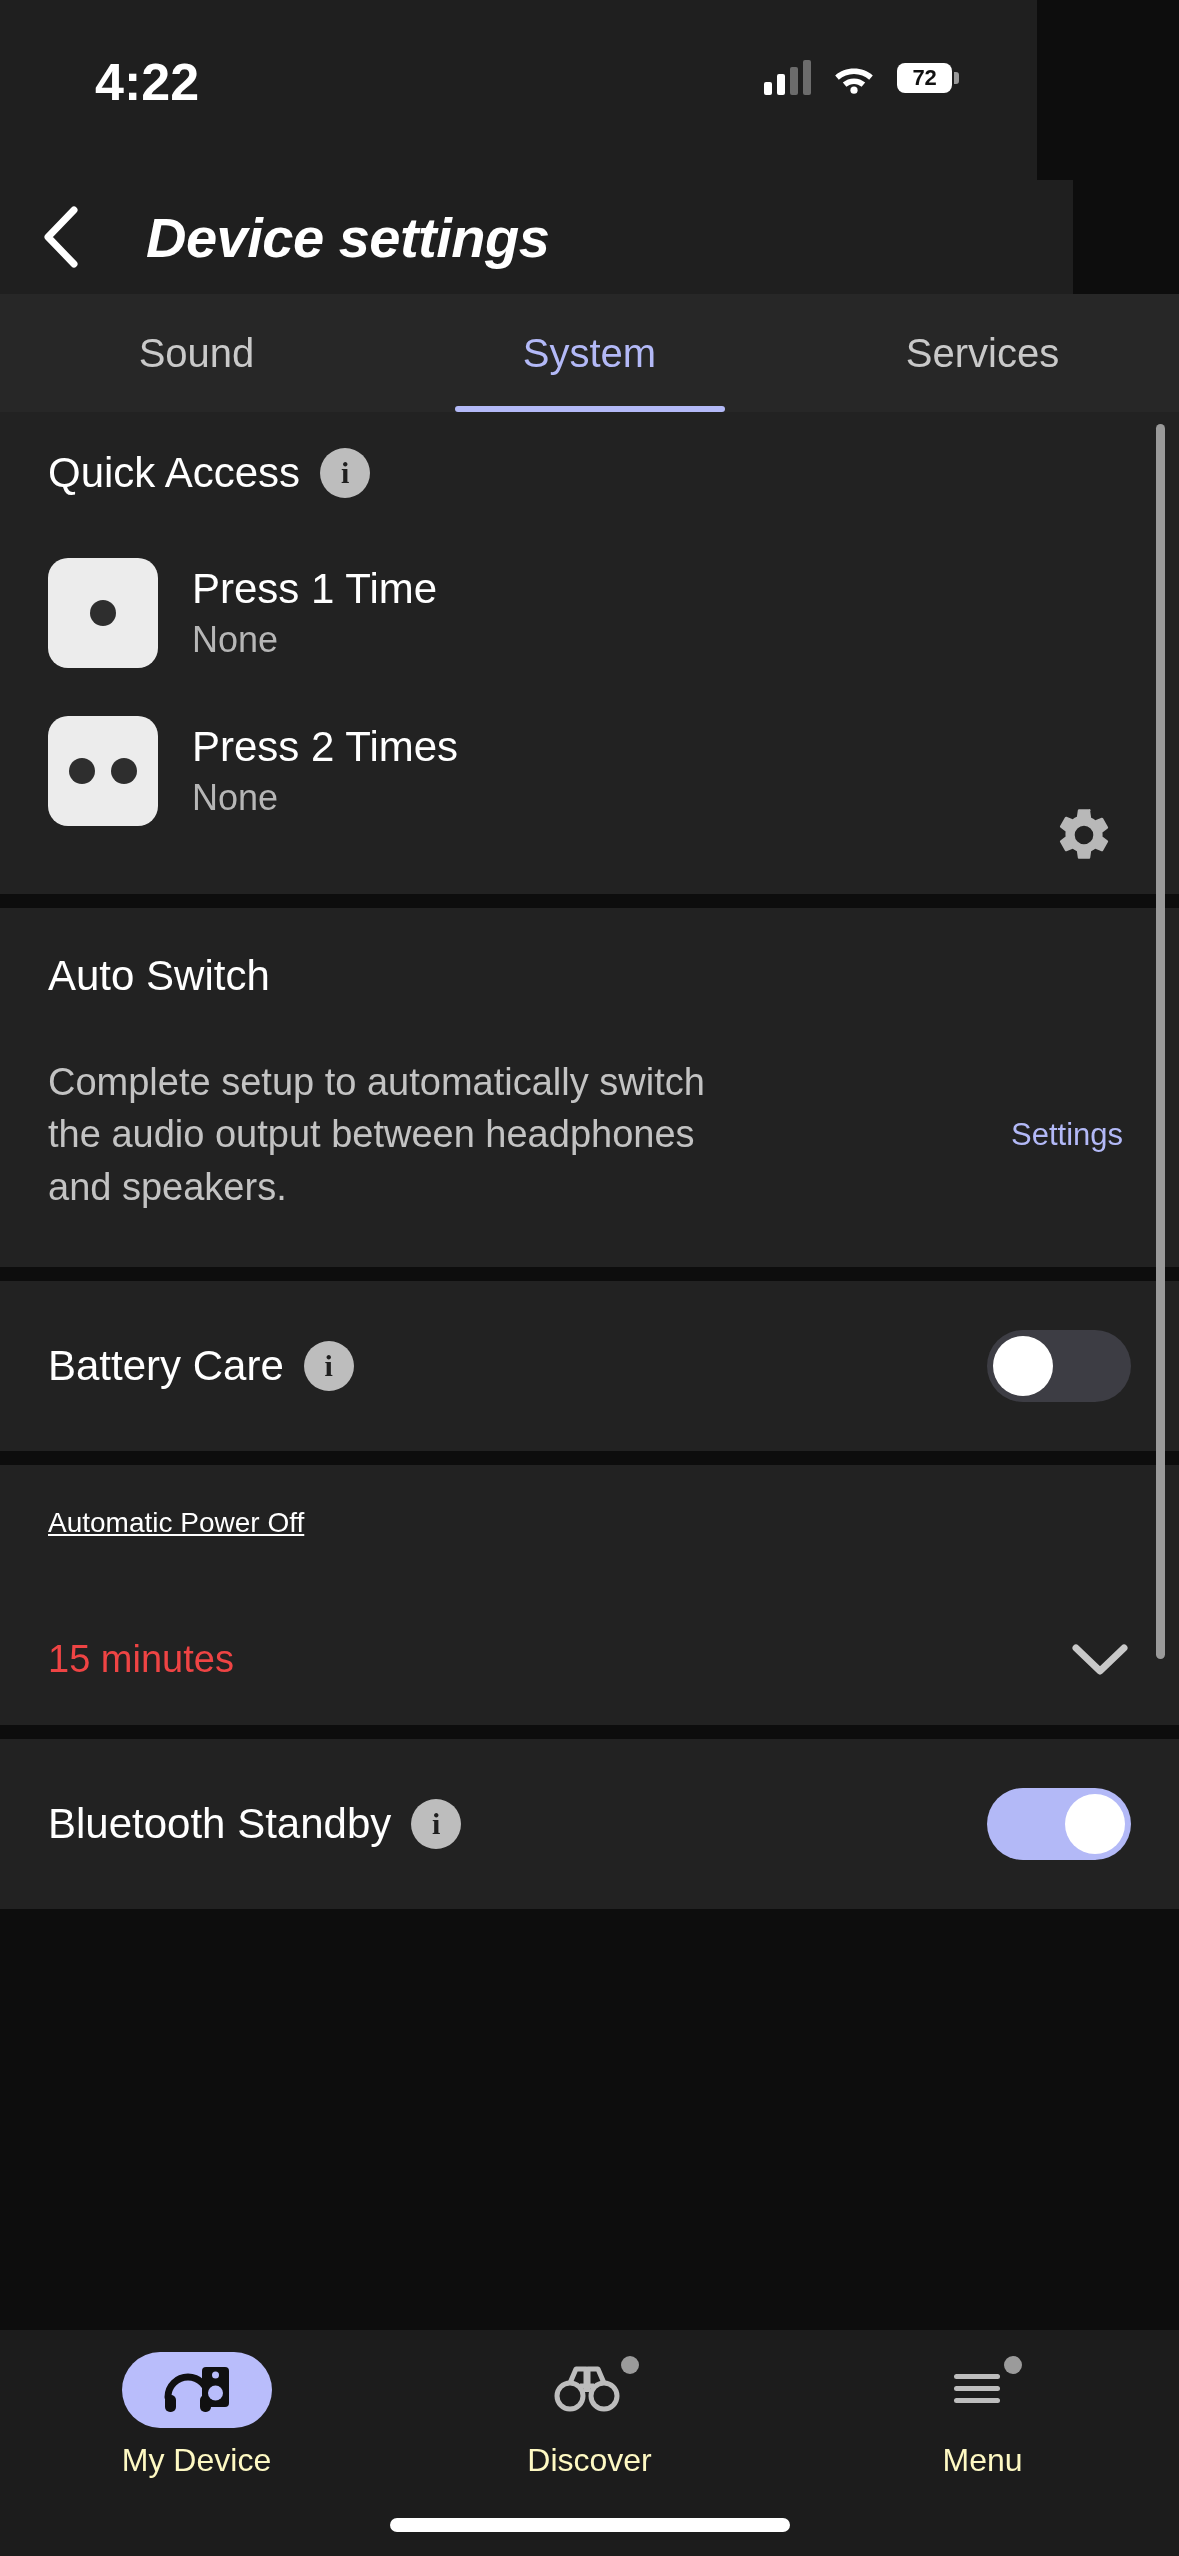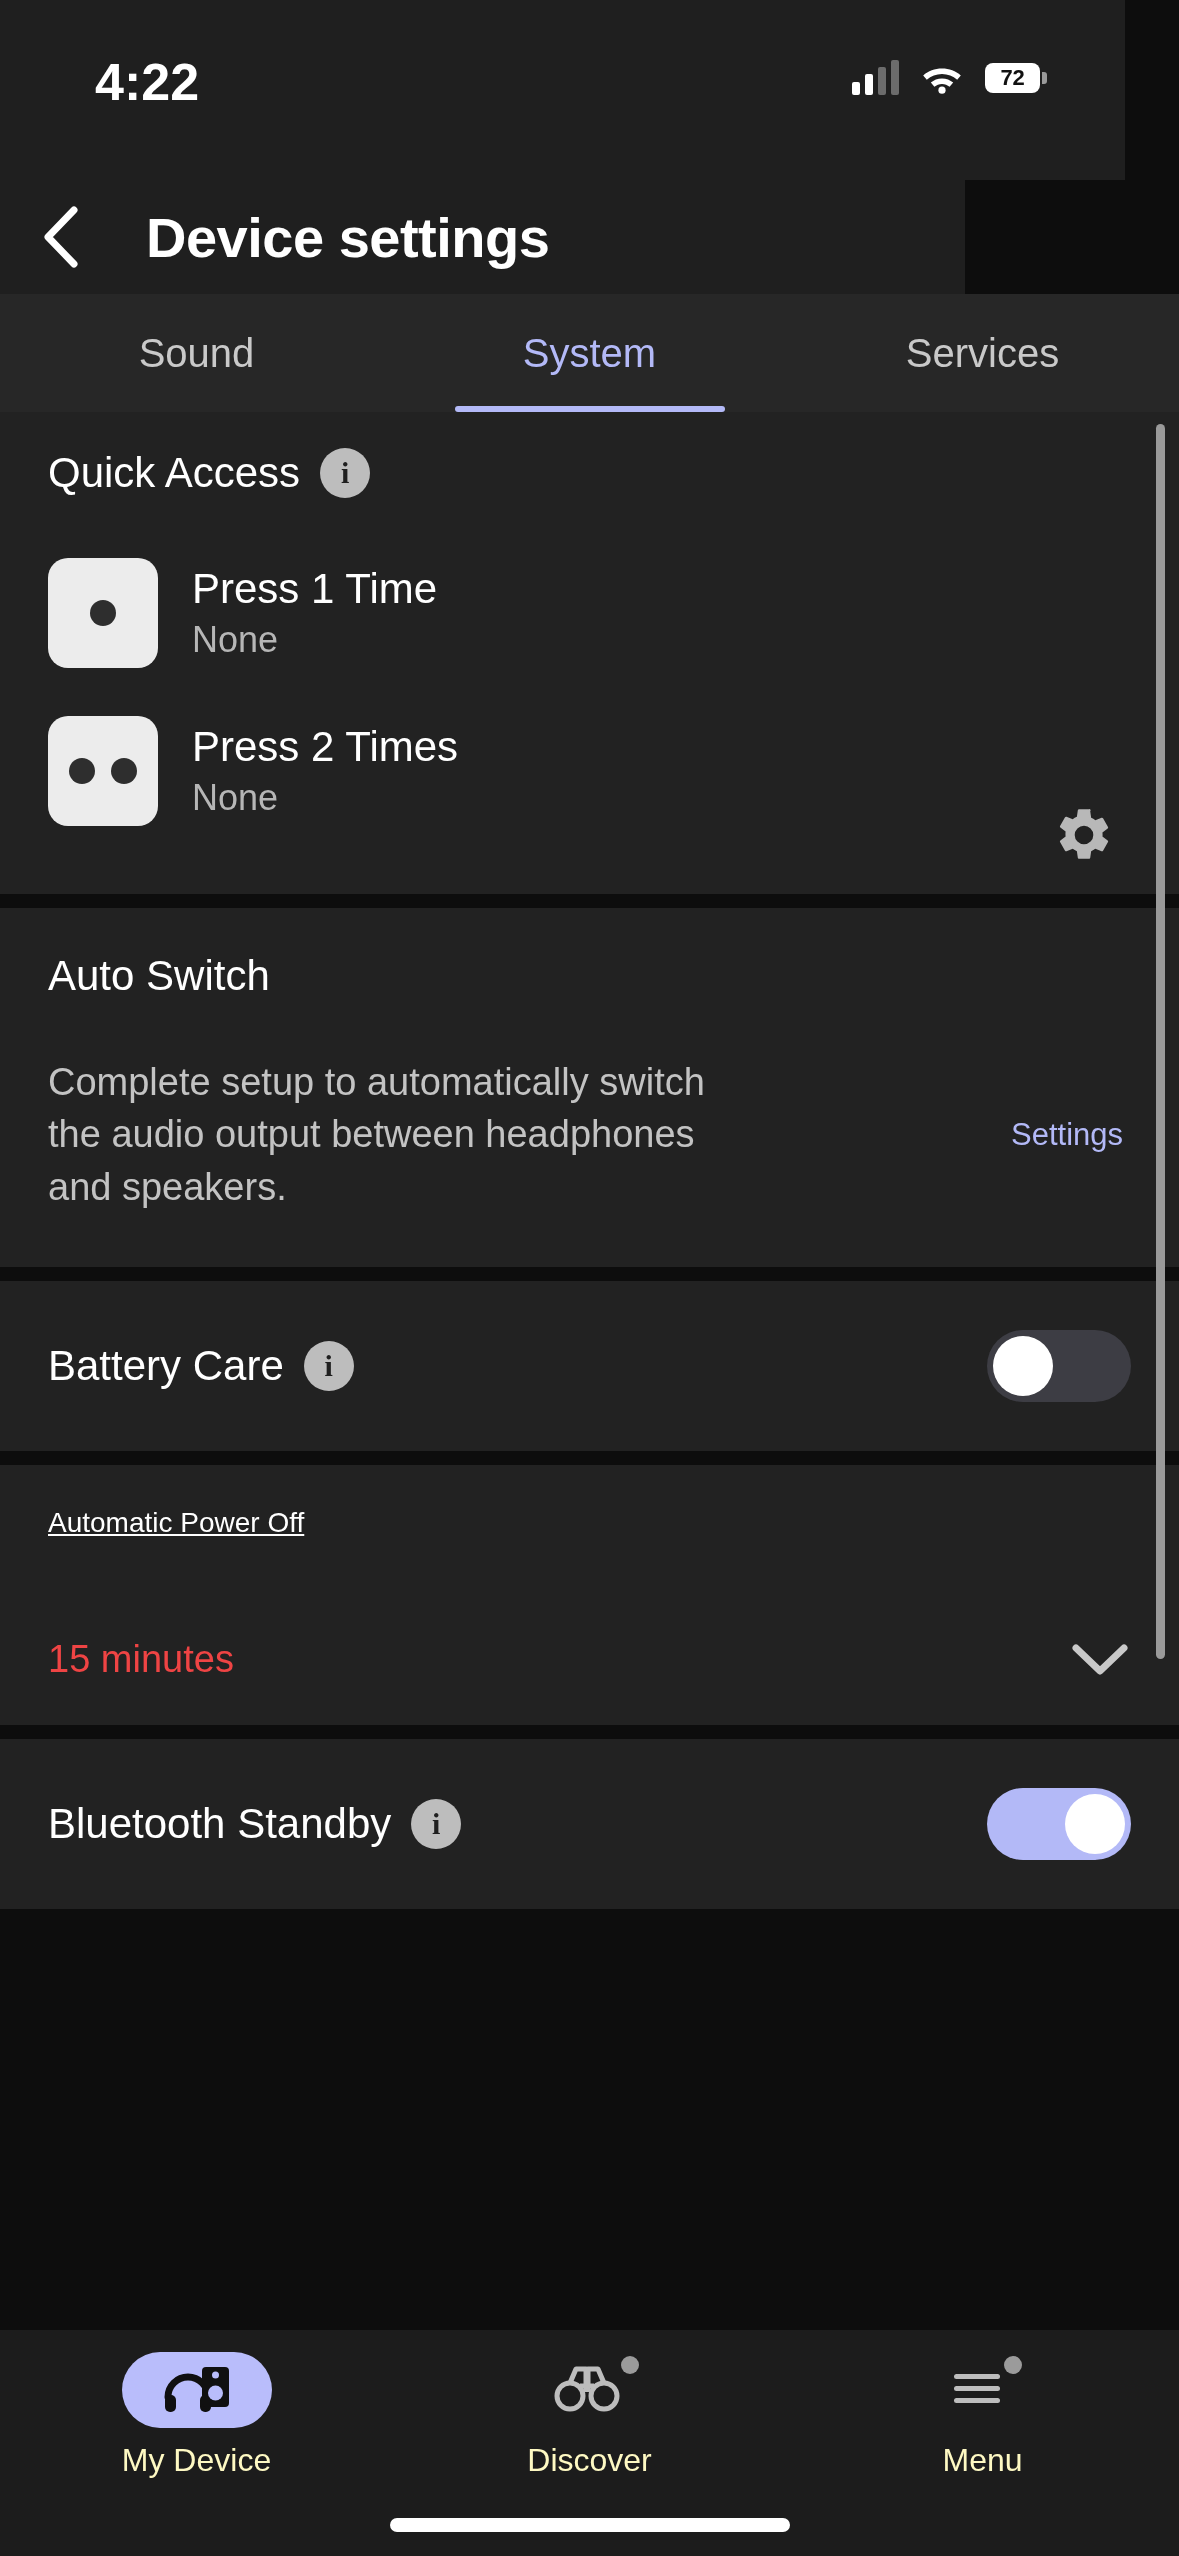--- a/index.html
+++ b/index.html
@@ -7,21 +7,21 @@
     width:1179px; height:2556px;
     background:#0d0d0d;
     font-family:"Liberation Sans", sans-serif;
     overflow:hidden;
     -webkit-font-smoothing:antialiased;
   }
   .phone{ position:relative; width:1179px; height:2556px; background:#0d0d0d; }
 
   
   .statusbar{
-    position:absolute; top:0; left:0; width:1125px; height:180px;
+    position:absolute; top:0; left:0; width:1037px; height:180px;
     background:#1f1f1f;
   }
   .sb-time{
     position:absolute; left:95px; top:52px;
     font-size:52px; font-weight:700; color:#ffffff; letter-spacing:0px;
   }
   .sb-right{
     position:absolute; right:78px; top:52px;
     display:flex; align-items:center; gap:22px; height:52px;
   }
@@ -38,22 +38,23 @@
     width:58px; height:30px; border-radius:8px; background:#ffffff;
     display:flex; align-items:center; justify-content:center;
   }
   .batt-num{ font-size:22px; font-weight:700; color:#111; line-height:1; }
   .batt-nub{
     width:5px; height:12px; background:#9a9a9a; border-radius:0 3px 3px 0; margin-left:2px;
   }
 
   
   .navbar{
-    position:absolute; top:180px; left:0; width:965px; height:114px;
+    position:absolute; top:180px; left:0; width:1073px; height:114px;
     background:#1f1f1f;
+    font-style:italic;
   }
   .back-btn{
     position:absolute; left:14px; top:0; width:92px; height:114px;
     display:flex; align-items:center; justify-content:center;
   }
   .page-title{
     position:absolute; left:146px; top:0; height:114px;
     display:flex; align-items:center;
     font-size:56px; font-weight:700; color:#ffffff; letter-spacing:-0.5px;
   }

